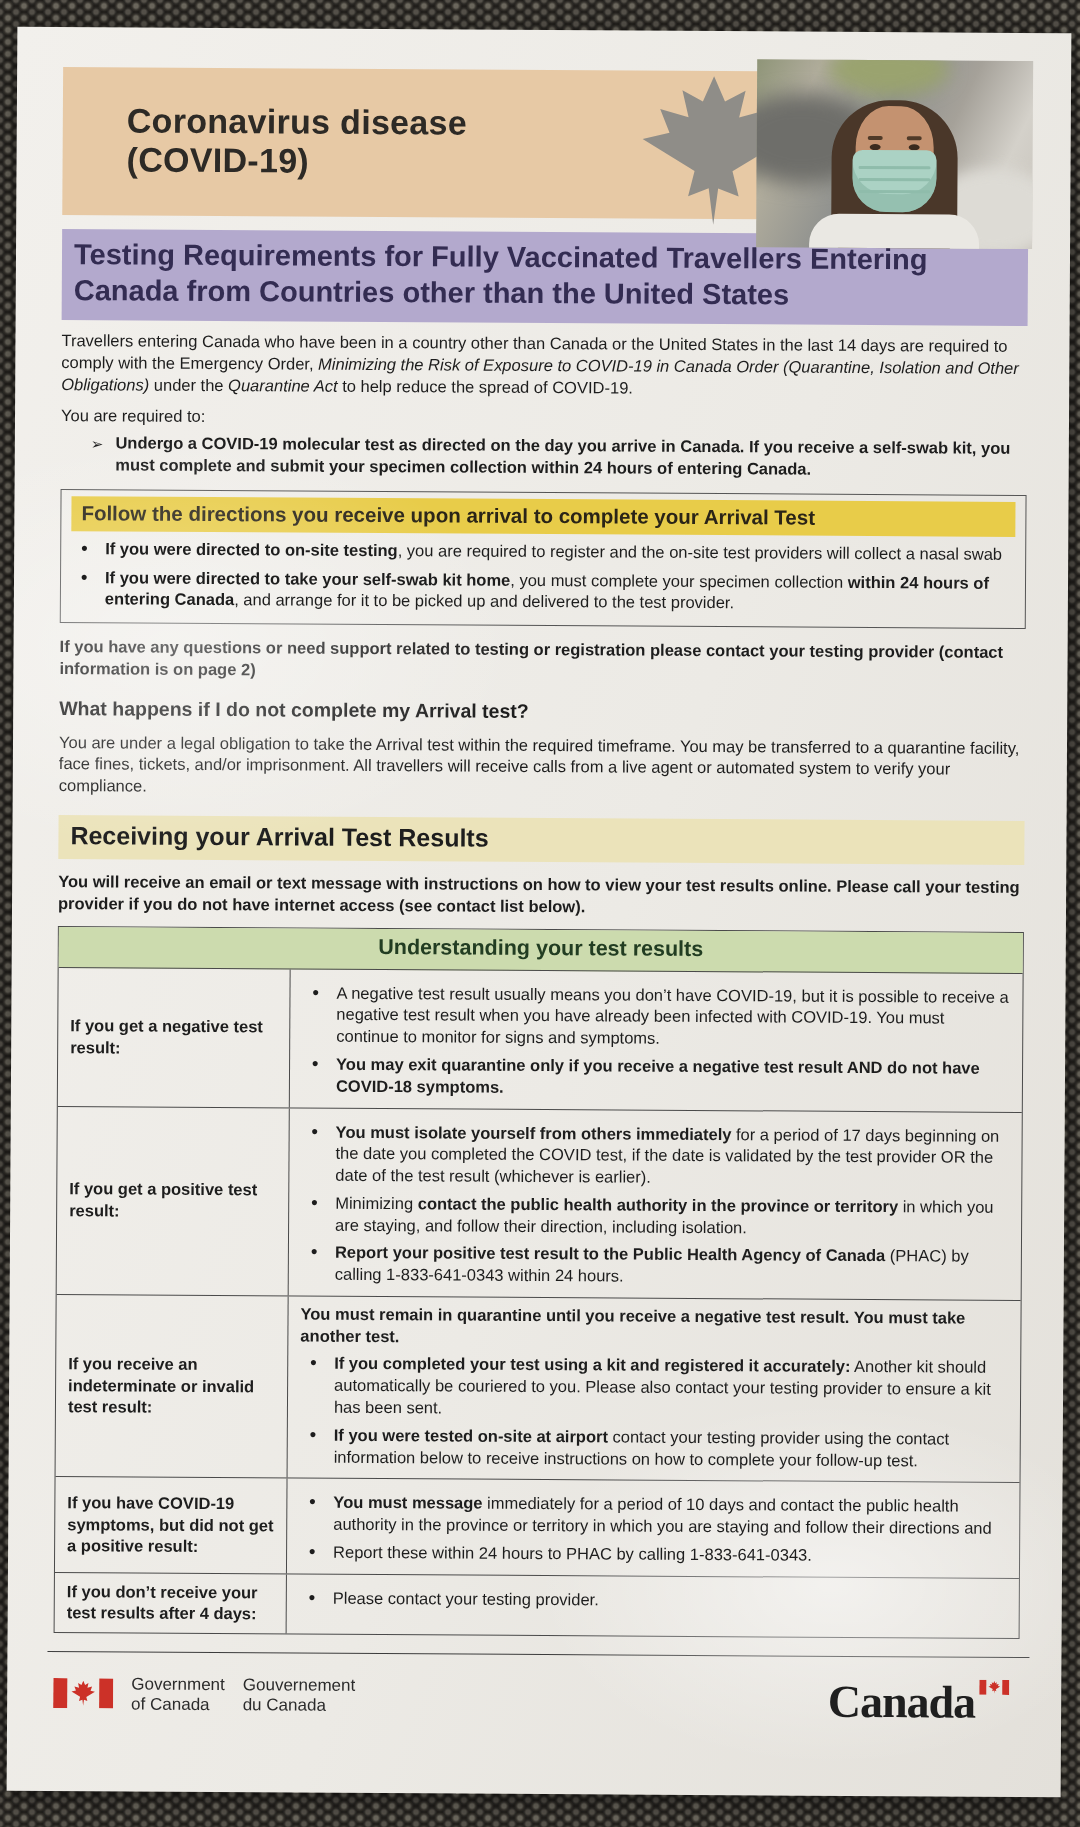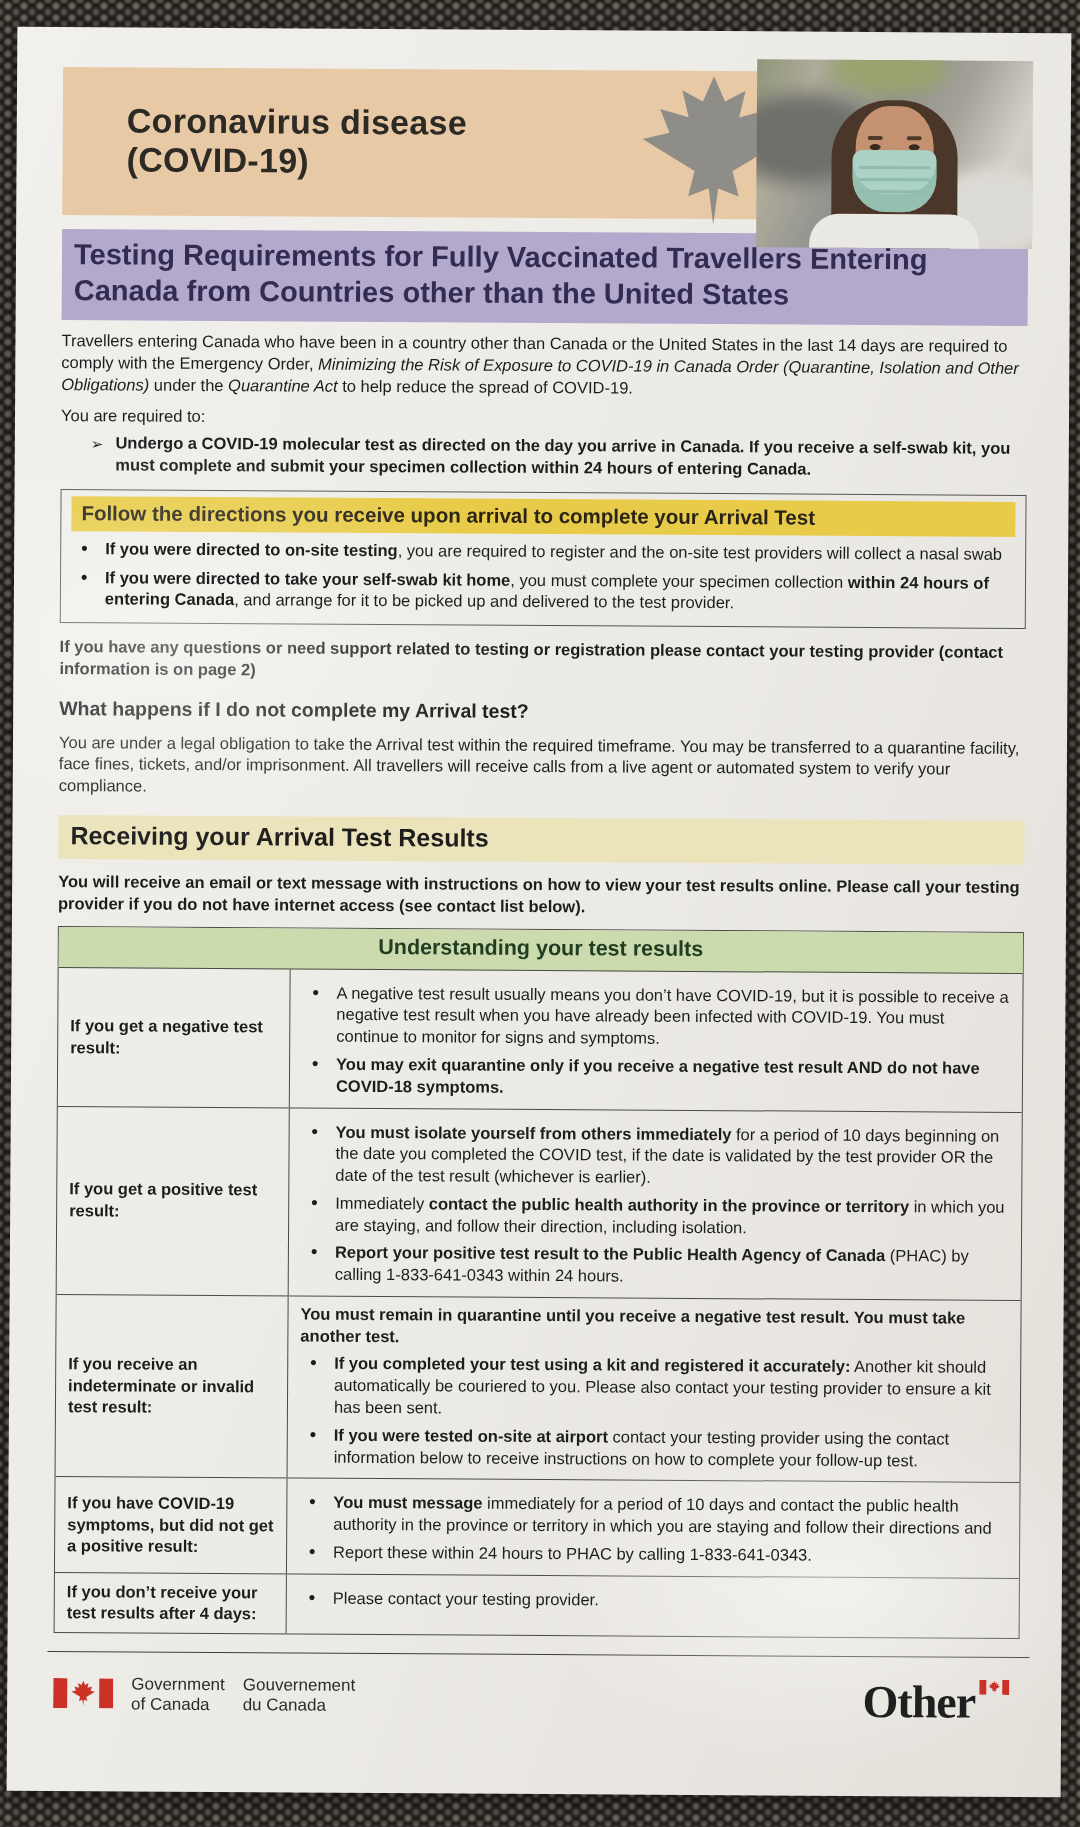--- a/index.html
+++ b/index.html
@@ -159,22 +159,22 @@
             <ul class="bullets">
               <li><span>A negative test result usually means you don’t have COVID-19, but it is possible to receive a negative test result when you have already been infected with COVID-19. You must continue to monitor for signs and symptoms.</span></li>
               <li><span class="b">You may exit quarantine only if you receive a negative test result AND do not have COVID-18 symptoms.</span></li>
             </ul>
           </div>
         </div>
         <div class="t-row">
           <div class="t-label">If you get a positive test result:</div>
           <div class="t-content">
             <ul class="bullets">
-              <li><span class="b">You must isolate yourself from others immediately</span><span> for a period of 10 days beginning on the date you completed the COVID test, if the date is validated by the test provider OR the date of the test result (whichever is earlier).</span></li>
-              <li><span>Immediately </span><span class="b">contact the public health authority in the province or territory</span><span> in which you are staying, and follow their direction, including isolation.</span></li>
+              <li><span class="b">You must isolate yourself from others immediately</span><span> for a period of 17 days beginning on the date you completed the COVID test, if the date is validated by the test provider OR the date of the test result (whichever is earlier).</span></li>
+              <li><span>Minimizing </span><span class="b">contact the public health authority in the province or territory</span><span> in which you are staying, and follow their direction, including isolation.</span></li>
               <li><span class="b">Report your positive test result to the Public Health Agency of Canada</span><span> (PHAC) by calling 1-833-641-0343 within 24 hours.</span></li>
             </ul>
           </div>
         </div>
         <div class="t-row">
           <div class="t-label">If you receive an indeterminate or invalid test result:</div>
           <div class="t-content">
             <div class="t-intro"><span class="b">You must remain in quarantine until you receive a negative test result. You must take another test.</span></div>
             <ul class="bullets">
               <li><span class="b">If you completed your test using a kit and registered it accurately:</span><span> Another kit should automatically be couriered to you. Please also contact your testing provider to ensure a kit has been sent.</span></li>
@@ -214,21 +214,21 @@
       <div class="gov-text">
         <span>Government</span><br>
         <span>of Canada</span>
       </div>
       <div class="gov-text">
         <span>Gouvernement</span><br>
         <span>du Canada</span>
       </div>
     </div>
     <div class="wordmark">
-      <span>Other</span>
+      <span>Canada</span>
       <svg class="mini-flag" width="30" height="15" viewBox="0 0 60 30">
         <rect x="0" y="0" width="14" height="30" fill="#cc3128"></rect>
         <rect x="46" y="0" width="14" height="30" fill="#cc3128"></rect>
         <path fill="#cc3128" transform="translate(30,15) scale(0.26)" d="M0 -48 L7 -32 L20 -39 L16 -21 L34 -26 L28 -10 L45 -6 L12 14 L16 30 L3 25 L0 48 L-3 25 L-16 30 L-12 14 L-45 -6 L-28 -10 L-34 -26 L-16 -21 L-20 -39 L-7 -32 Z"></path>
       </svg>
     </div>
   </div>
 
 </div>
 

